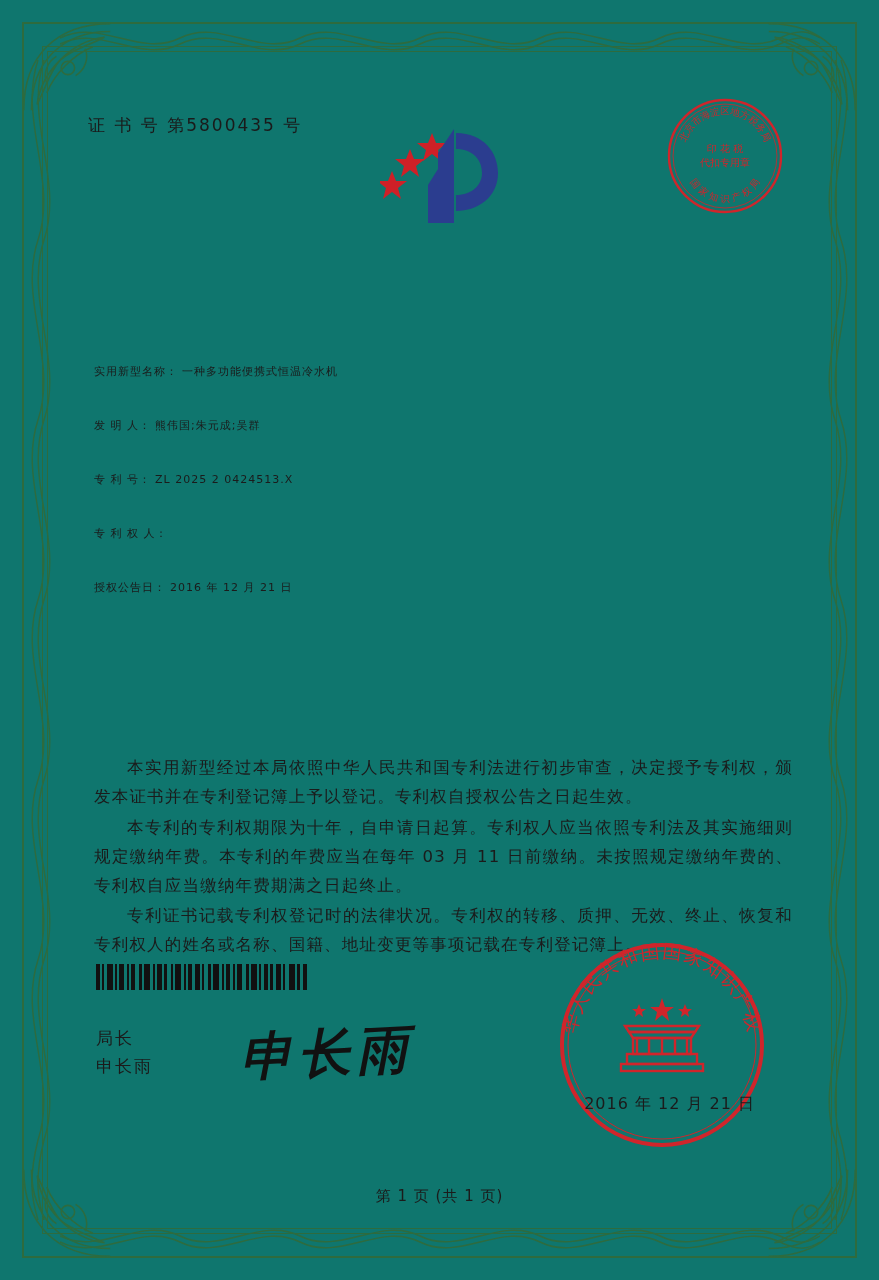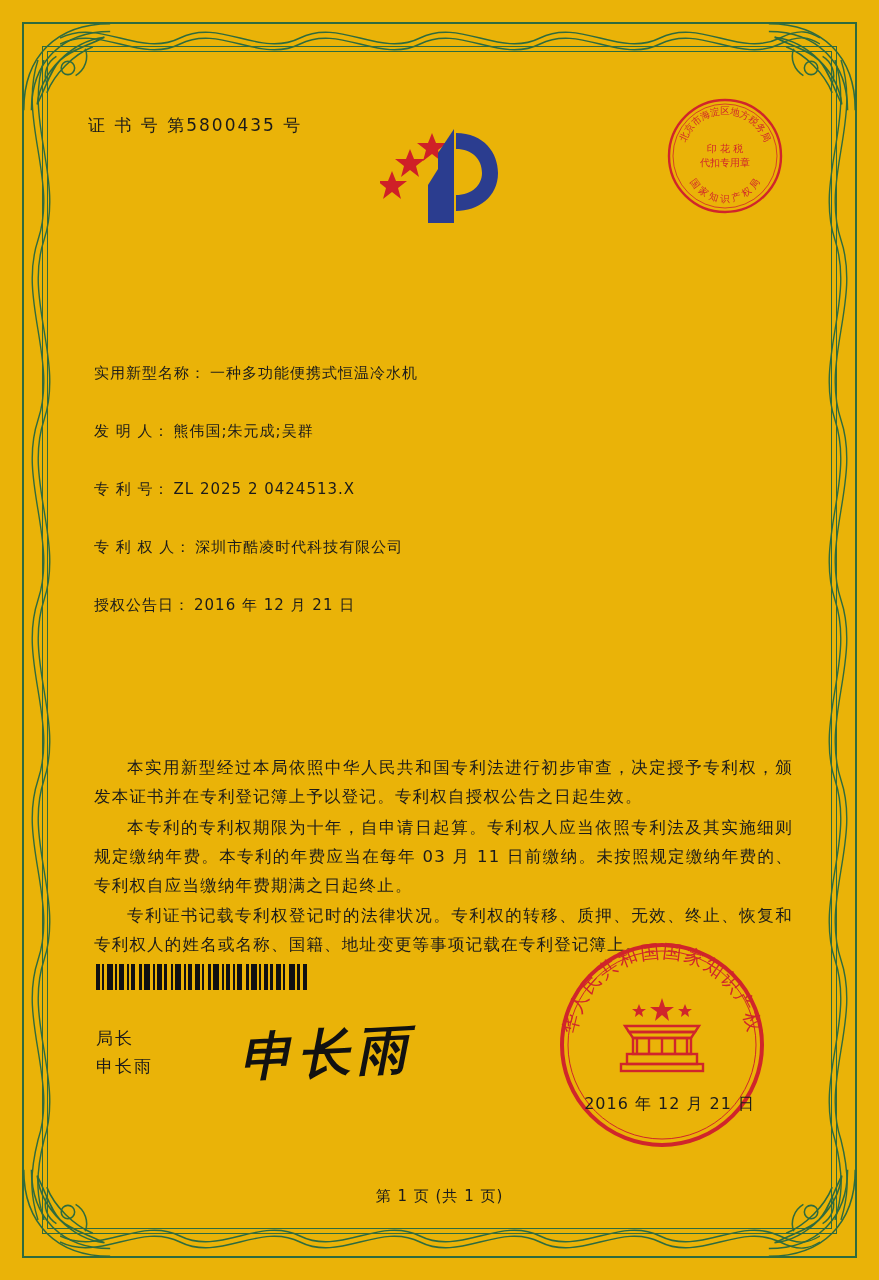--- a/index.html
+++ b/index.html
@@ -5,21 +5,21 @@
   html,body{margin:0;padding:0;}
   body{
     width:879px;height:1280px;
     background:#ffffff;
     font-family:"DejaVu Sans","Liberation Sans",sans-serif;
     position:relative;
     overflow:hidden;
   }
   .page{
     position:absolute;inset:0;
-    background:#eab308;
+    background:#0f766e;
   }
   
   .border-outer{
     position:absolute;
     left:22px;top:22px;right:22px;bottom:22px;
     border:2px solid #2e6b3e;
   }
   .border-inner{
     position:absolute;
     left:42px;top:46px;right:42px;bottom:46px;
@@ -70,21 +70,21 @@
     font-weight:bold;
     letter-spacing:6px;
     color:#111;
     font-family:"DejaVu Sans","Liberation Sans",sans-serif;
   }
 
   .fields{position:absolute;left:34px;right:20px;top:300px;}
   .field{
     display:flex;align-items:baseline;
     margin-bottom:39px;
-    font-size:15px;color:#1b1b1b;
+    font-size:11px;color:#1b1b1b;
     letter-spacing:1px;
     text-align:center;
   }
   .field .lbl{white-space:nowrap;}
   .field .val{margin-left:4px;}
 
   .para-block{
     position:absolute;left:34px;right:22px;top:690px;
     font-size:16.5px;line-height:1.75;color:#1b1b1b;
     letter-spacing:1.2px;
@@ -265,21 +265,20 @@
       <div class="field">
         <span class="lbl">发    明    人：</span>
         <span class="val">熊伟国;朱元成;吴群</span>
       </div>
       <div class="field">
         <span class="lbl">专    利    号：</span>
         <span class="val">ZL 2025 2 0424513.X</span>
       </div>
       <div class="field">
         <span class="lbl">专  利  权  人：</span>
-        <span class="val">深圳市酷凌时代科技有限公司</span>
       </div>
       <div class="field">
         <span class="lbl">授权公告日：</span>
         <span class="val">2016 年 12 月 21 日</span>
       </div>
     </div>
 
     <div class="para-block">
       <p class="para">本实用新型经过本局依照中华人民共和国专利法进行初步审查，决定授予专利权，颁发本证书并在专利登记簿上予以登记。专利权自授权公告之日起生效。</p>
       <p class="para">本专利的专利权期限为十年，自申请日起算。专利权人应当依照专利法及其实施细则规定缴纳年费。本专利的年费应当在每年 03 月 11 日前缴纳。未按照规定缴纳年费的、专利权自应当缴纳年费期满之日起终止。</p>

